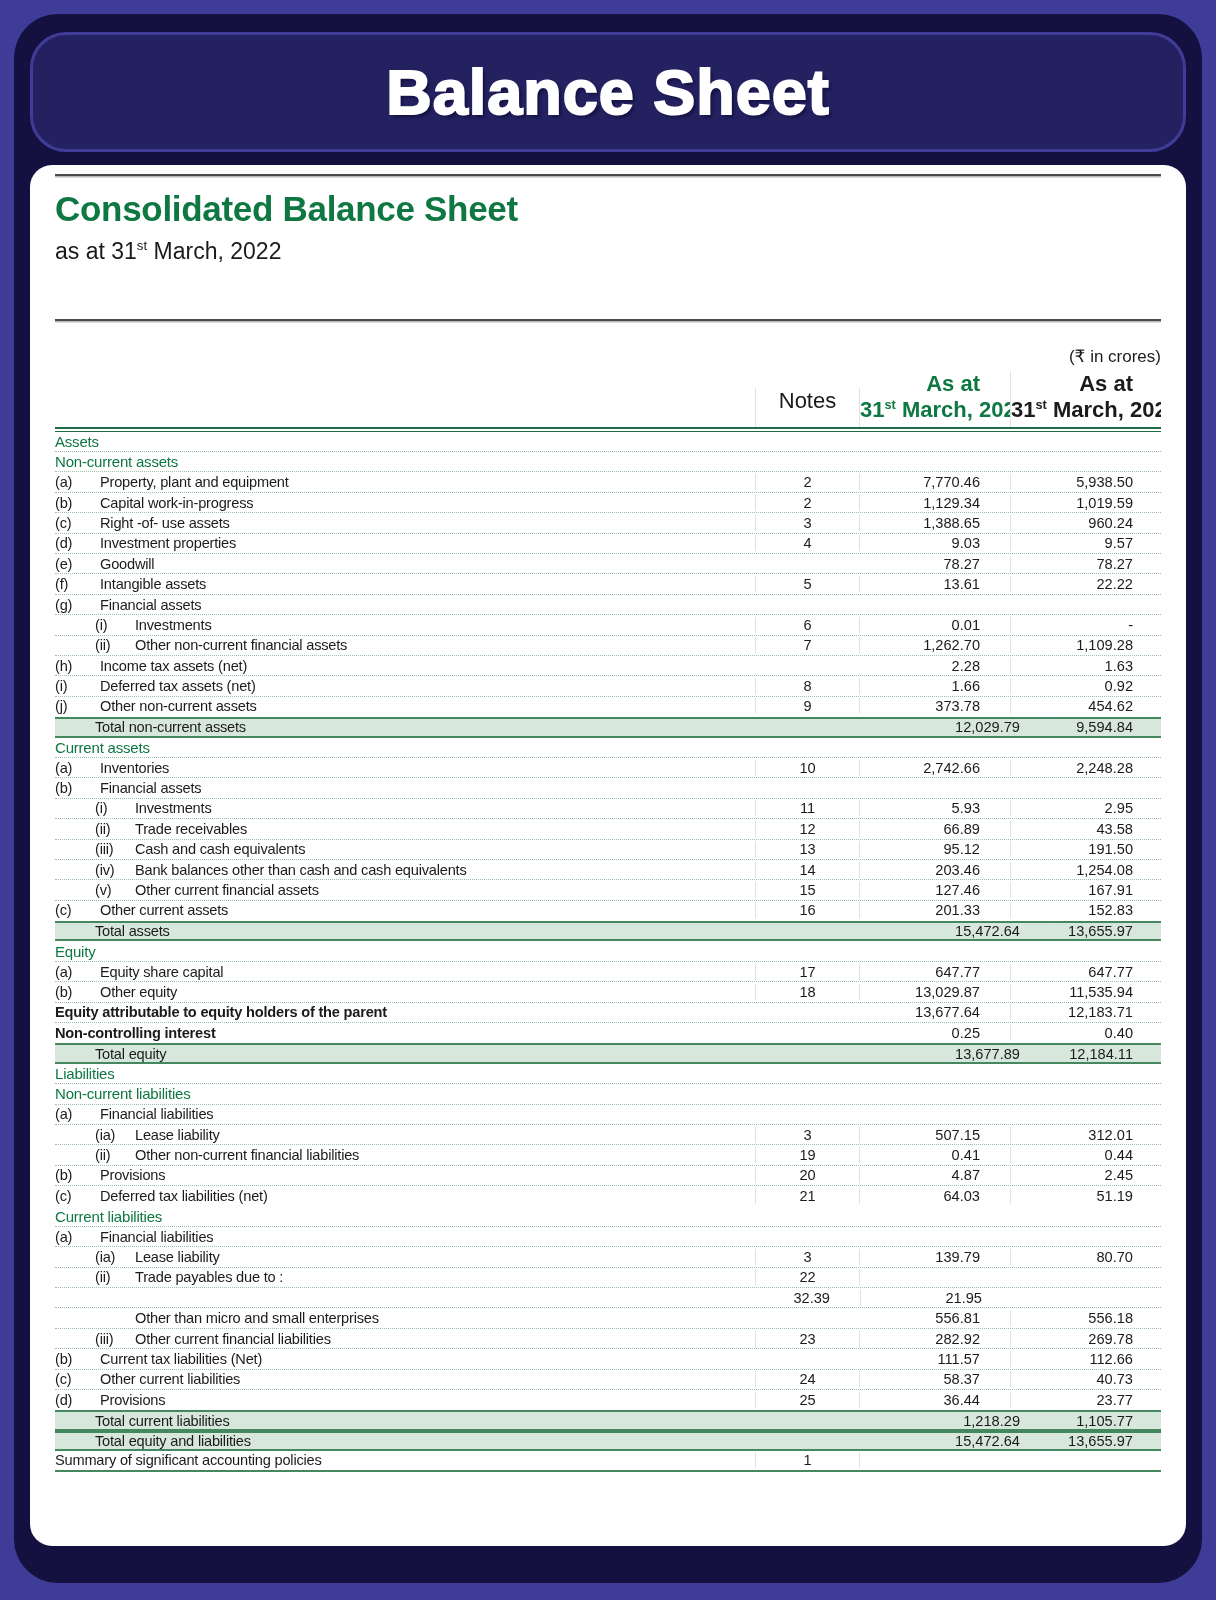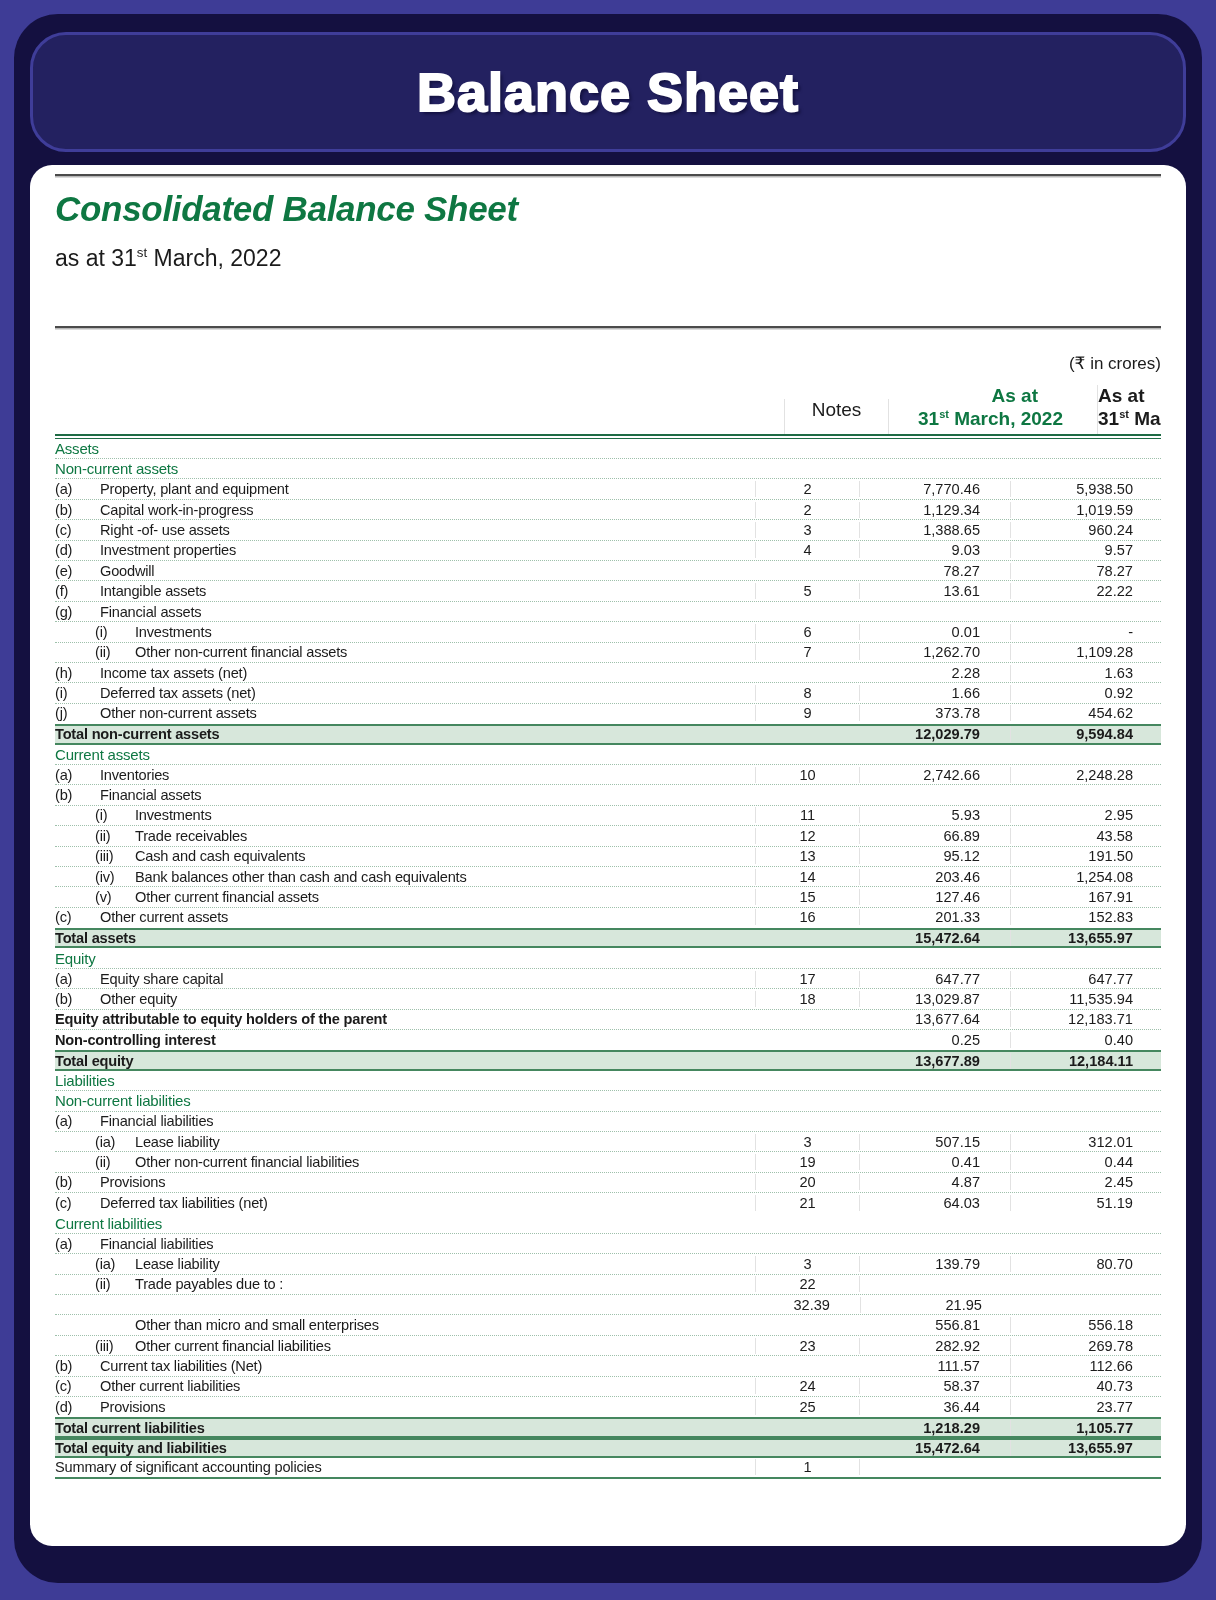--- a/index.html
+++ b/index.html
@@ -17,43 +17,43 @@
   }
   .title-panel{
     margin:18px 16px 0;height:120px;
     background:var(--panel-fill,#232160);
     border:3px solid var(--panel-border,#3F3D99);
     border-radius:36px;
     display:flex;align-items:center;justify-content:center;
     box-sizing:border-box;
   }
   h1{
-    margin:0;font-size:54px;font-weight:700;color:#ffffff;
+    margin:0;font-size:63px;font-weight:700;color:#ffffff;
     -webkit-text-stroke:2px #ffffff;
     text-shadow:3px 3px 3px rgba(8,6,40,.55);
     letter-spacing:1px;
   }
   .card{
     margin:13px 16px 0;height:1381px;background:#ffffff;
     border-radius:22px;padding:0 25px;box-sizing:border-box;
     overflow:hidden;
   }
   .rule{height:0;border-top:2px solid #4b4b4b;box-shadow:0 1.5px 0 rgba(170,170,170,.85);}
   .rule.top{margin-top:9px;}
   .rule.mid{margin-top:54px;}
   h2{
-    margin:13px 0 16px;font-size:35px;line-height:1.15;font-weight:700;
-    color:var(--heading-green,#0E7742);letter-spacing:-.3px;font-style:italic;
+    margin:13px 0 9px;font-size:35px;line-height:1.15;font-weight:700;
+    color:var(--heading-green,#0E7742);letter-spacing:-.3px;
   }
   .subtitle{margin:6px 0 8px;font-size:23px;line-height:1.15;}
   sup{font-size:58%;vertical-align:super;line-height:0;}
   .units{margin-top:25px;text-align:right;font-size:17px;}
   
   .grid{display:grid;grid-template-columns:700px 105px 150px 1fr;}
-  .col-headers{margin-top:2px;height:58px;font-size:19px;gap:29px;}
+  .col-headers{margin-top:2px;height:58px;font-size:22px;}
   .col-headers .nt{align-self:end;padding-bottom:13px;text-align:center;}
   .col-headers .v{align-self:end;text-align:right;line-height:1.2;padding-bottom:3px;}
   .col-headers .a22{padding-right:30px;color:var(--heading-green,#0E7742);font-weight:700;}
   .col-headers .a21{padding-right:28px;font-weight:700;}
   .header-rule{
     height:2px;border-top:2px solid var(--rule-green,#1E6B45);
     border-bottom:1px solid var(--rule-green,#1E6B45);
   }
   .table{font-size:14.6px;}
   .row{height:20.4px;align-items:center;border-bottom:1px dotted var(--dotted-line,#9EC0AB);box-sizing:border-box;}
@@ -65,21 +65,22 @@
   .c.nt{text-align:center;border-left:1px solid #e2e2e2;border-right:1px solid #e2e2e2;}
   .c.v{text-align:right;}
   .c.a22{padding-right:30px;}
   .c.a21{padding-right:28px;border-left:1px solid #e2e2e2;}
   .t-section .lab{color:var(--heading-green,#0E7742);font-weight:400;font-size:15px;}
   .t-bold .tx{font-weight:700;}
   .t-total{
     background:var(--highlight-bg,#D7E7DB);
     border-top:2px solid var(--highlight-border,#45875F);
     border-bottom:2px solid var(--highlight-border,#45875F);
-    font-weight:700;
+    font-weight:400;
+    padding-left:40px;
   }
   .t-plain{border-bottom:2px solid var(--highlight-border,#45875F);}
 </style>
 </head>
 <body>
 
 <div class="frame">
 
   <div class="title-panel">
     <h1>Balance Sheet</h1>

